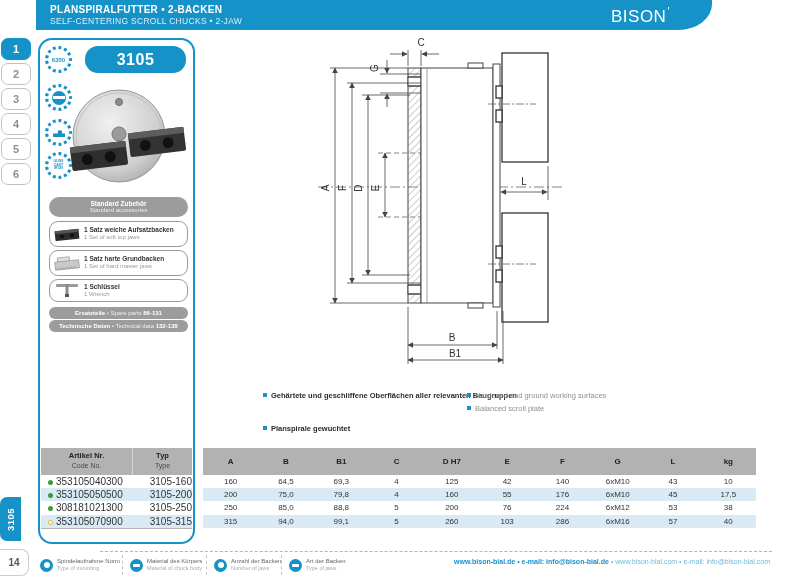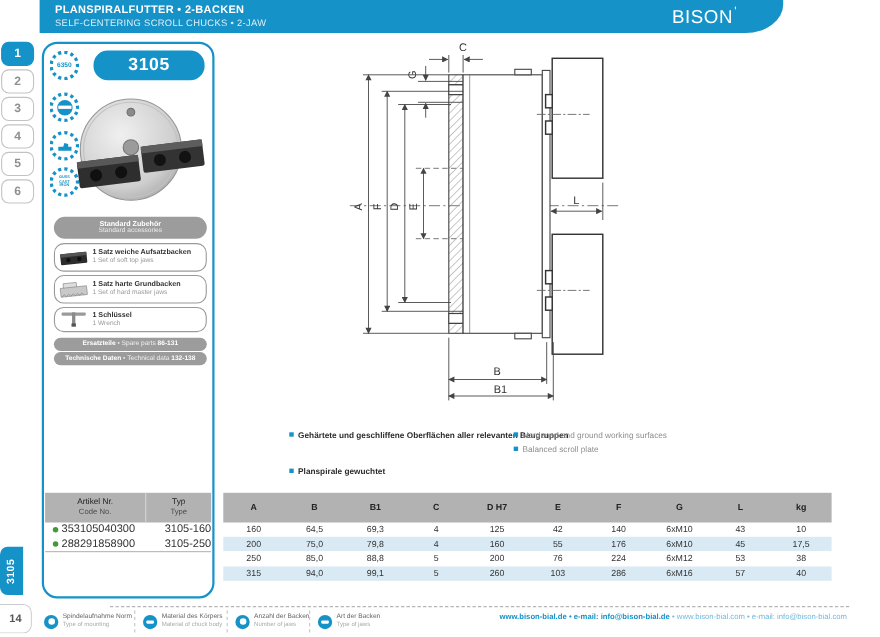--- a/index.html
+++ b/index.html
@@ -59,21 +59,21 @@
   .acc .en{font-size:6px;color:#999}
   .link-pill{position:absolute;left:9px;width:139px;height:11.5px;background:#9c9c9c;border-radius:6px;
              display:flex;align-items:center;justify-content:center;font-size:6px;color:#efefef;white-space:pre}
   .link-pill b{color:#fff}
 
   
   .ltable{position:absolute;left:1px;top:408px;width:151px;border-bottom:1px solid #b5b5b5}
   .lhead{display:flex;height:27px;background:var(--band);text-align:center}
   .lhead .c1{width:92px;border-right:1px solid #d5d5d5}
   .lhead .c2{flex:1}
-  .lhead .r1{font-size:7.5px;font-weight:normal;color:#222;margin-top:3px}
+  .lhead .r1{font-size:7.5px;font-weight:bold;color:#222;margin-top:3px}
   .lhead .r2{font-size:7px;color:#4a4a4a;margin-top:2px}
   .lrow{display:flex;height:13.2px;align-items:center;font-size:10px}
   .lrow.alt{background:var(--rowalt)}
   .lrow .c1{width:92px;padding-left:7px;color:#333}
   .lrow .c2{flex:1;text-align:right;color:#333}
   .dot{display:inline-block;width:5px;height:5px;border-radius:50%;margin-right:3px;vertical-align:middle}
   .dot-green{background:#3f9c35}
   .dot-orange{background:#fff;border:1.5px solid #f5a81c}
 
   
@@ -238,23 +238,31 @@
         </div>
         <div class="c2">
           <div class="r1">Typ</div>
           <div class="r2">Type</div>
         </div>
       </div>
       <div class="lrow">
         <div class="c1"><span class="dot dot-green"></span><span>353105040300</span></div>
         <div class="c2">3105-160</div>
       </div>
+      <div class="lrow alt">
+        <div class="c1"><span class="dot dot-green"></span><span>353105050500</span></div>
+        <div class="c2">3105-200</div>
+      </div>
       <div class="lrow">
-        <div class="c1"><span class="dot dot-green"></span><span>288291858900</span></div>
+        <div class="c1"><span class="dot dot-green"></span><span>308181021300</span></div>
         <div class="c2">3105-250</div>
+      </div>
+      <div class="lrow alt">
+        <div class="c1"><span class="dot dot-orange"></span><span>353105070900</span></div>
+        <div class="c2">3105-315</div>
       </div>
     </div>
   </div>
 
   <svg class="drawing" width="320" height="350" viewBox="0 0 320 350">
     <defs>
       <marker id="arr" viewBox="0 0 10 10" refX="9" refY="5" markerWidth="9" markerHeight="7" orient="auto-start-reverse">
         <path d="M0,0 L10,5 L0,10 z" fill="#444"></path>
       </marker>
       <pattern id="hatch" width="5" height="5" patternUnits="userSpaceOnUse" patternTransform="rotate(45)">

